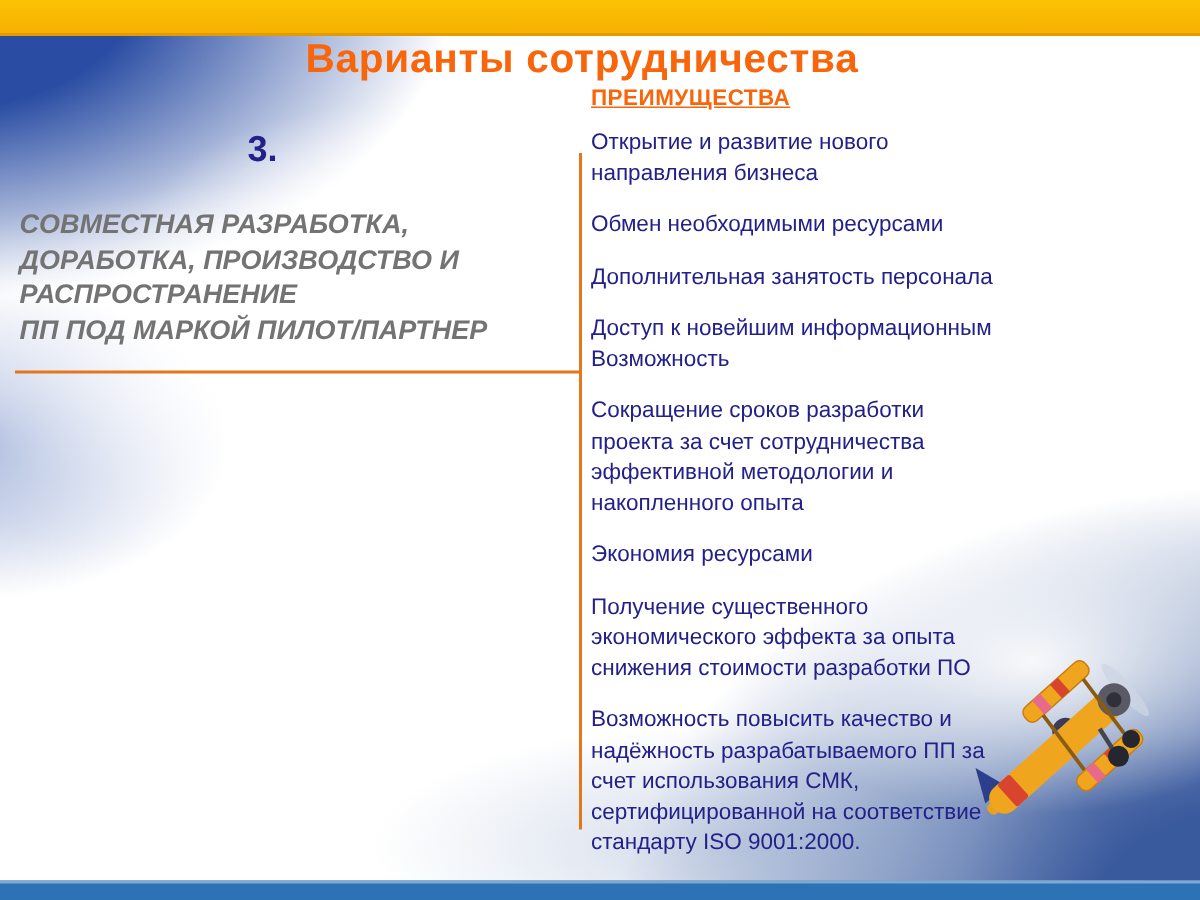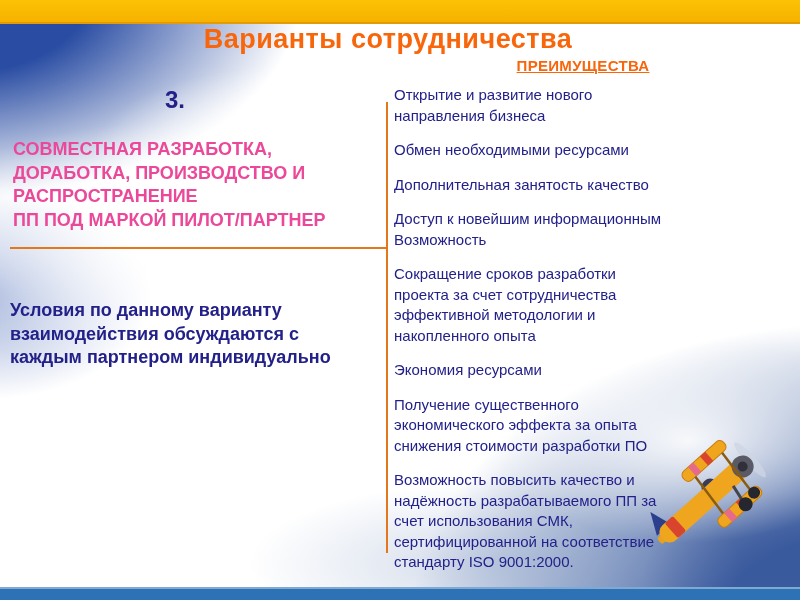--- a/index.html
+++ b/index.html
@@ -45,22 +45,22 @@
     z-index:3;
   }
   
   .num{
     position:absolute;left:10px;top:86px;width:330px;
     text-align:center;font-size:24px;font-weight:bold;color:#232189;
     z-index:3;
   }
   .heading{
     position:absolute;left:13px;top:138px;width:378px;
-    font-size:18px;line-height:23.5px;font-weight:bold;color:#ec4899;
-    white-space:pre-line;z-index:3;
+    font-size:18px;line-height:23.5px;font-weight:bold;color:#737373;
+    white-space:pre-line;z-index:3;font-style:italic;
   }
   .h-divider{
     position:absolute;left:10px;top:247px;width:377px;height:2px;
     background:#E4761C;z-index:3;
   }
   .note{
     position:absolute;left:10px;top:299px;width:382px;
     font-size:18px;line-height:23.5px;font-weight:bold;color:#232189;
     white-space:pre-line;z-index:3;
   }
@@ -68,21 +68,21 @@
   .v-divider{
     position:absolute;left:386px;top:102px;width:2px;height:451px;
     background:#E4761C;z-index:3;
   }
   
   .right-col{
     position:absolute;left:394px;top:57px;width:392px;
     z-index:3;
   }
   .adv-header{
-    width:378px;text-align:center;margin:0 0 11px 0;
+    width:378px;text-align:left;margin:0 0 11px 0;
     font-size:15px;font-weight:bold;color:#F8650A;
     text-decoration:underline;letter-spacing:0.3px;
   }
   .adv-item{
     margin:0 0 14px 0;
     font-size:15px;line-height:20.5px;font-weight:normal;color:#232189;
     white-space:pre-line;
   }
   
   .plane{
@@ -103,32 +103,29 @@
 
   <div class="num">3.</div>
 
   <div class="heading">СОВМЕСТНАЯ РАЗРАБОТКА,
 ДОРАБОТКА, ПРОИЗВОДСТВО И
 РАСПРОСТРАНЕНИЕ
 ПП ПОД МАРКОЙ ПИЛОТ/ПАРТНЕР</div>
 
   <div class="h-divider"></div>
 
-  <div class="note">Условия по данному варианту
-взаимодействия обсуждаются с
-каждым партнером индивидуально</div>
 
   <div class="v-divider"></div>
 
   <div class="right-col">
     <div class="adv-header">ПРЕИМУЩЕСТВА</div>
     <p class="adv-item">Открытие и развитие нового
 направления бизнеса</p>
     <p class="adv-item">Обмен необходимыми ресурсами</p>
-    <p class="adv-item">Дополнительная занятость качество</p>
+    <p class="adv-item">Дополнительная занятость персонала</p>
     <p class="adv-item">Доступ к новейшим информационным
 Возможность</p>
     <p class="adv-item">Сокращение сроков разработки
 проекта за счет сотрудничества
 эффективной методологии и
 накопленного опыта</p>
     <p class="adv-item">Экономия ресурсами</p>
     <p class="adv-item">Получение существенного
 экономического эффекта за опыта
 снижения стоимости разработки ПО</p>

